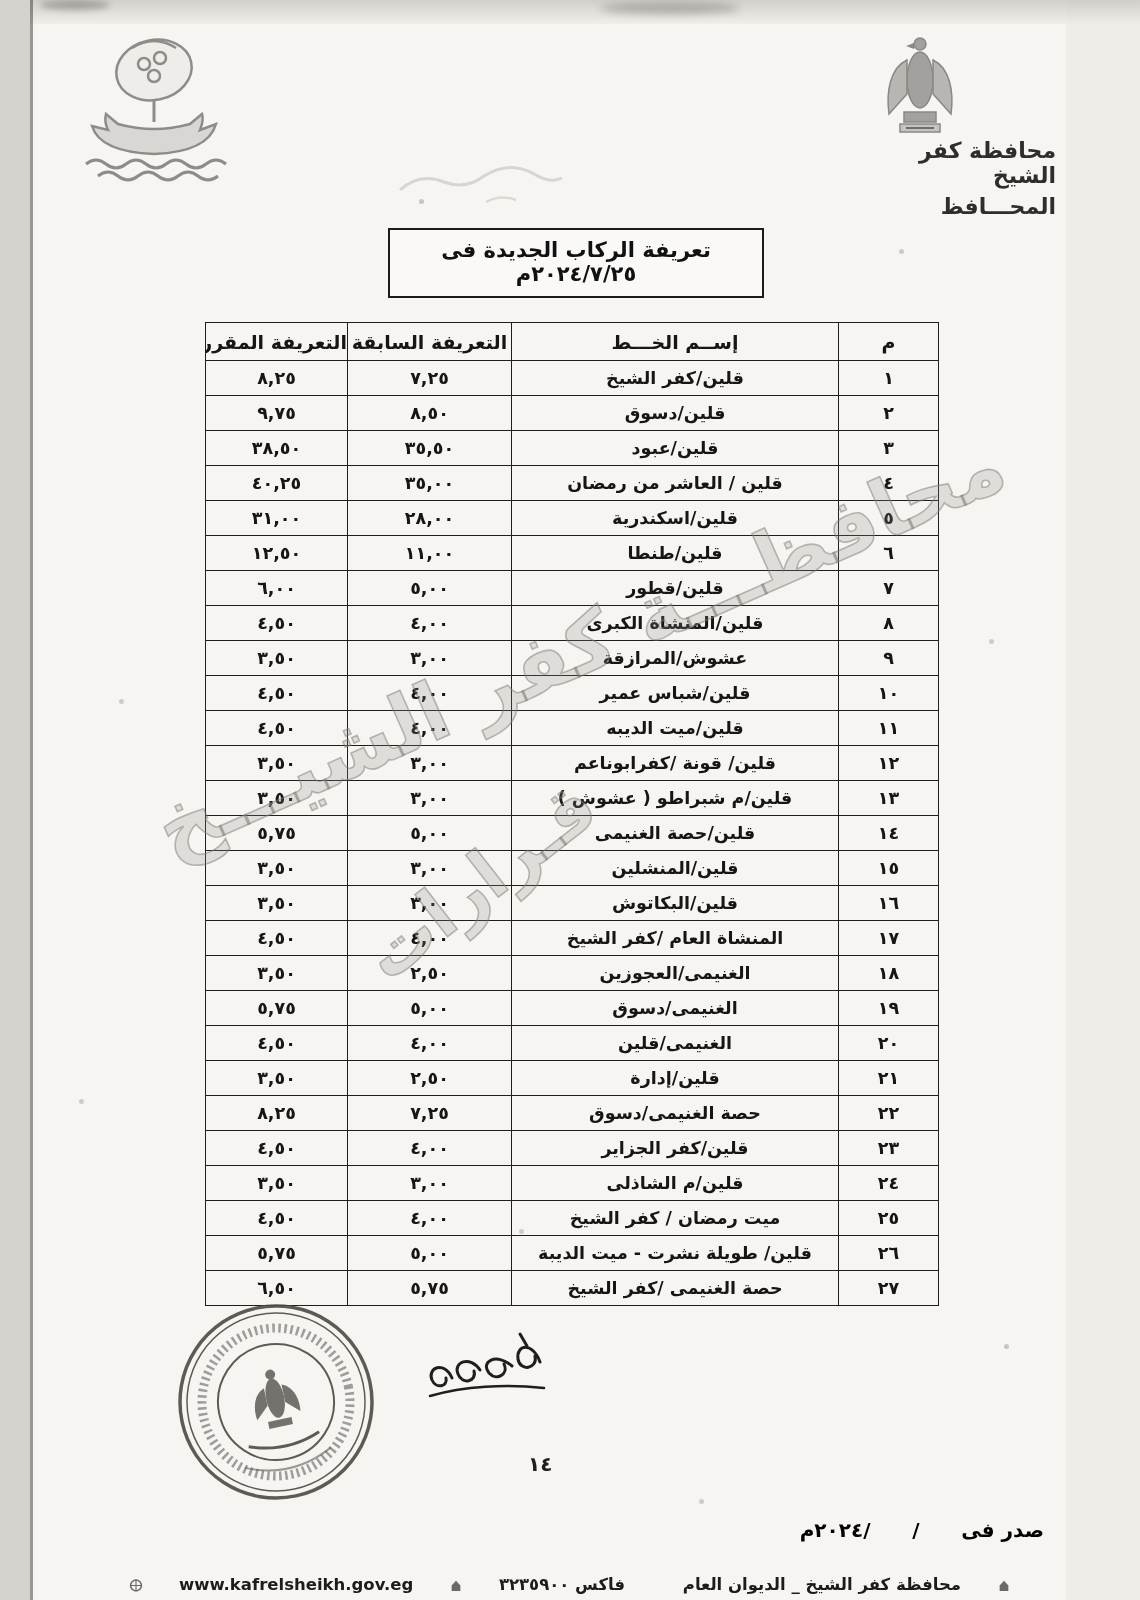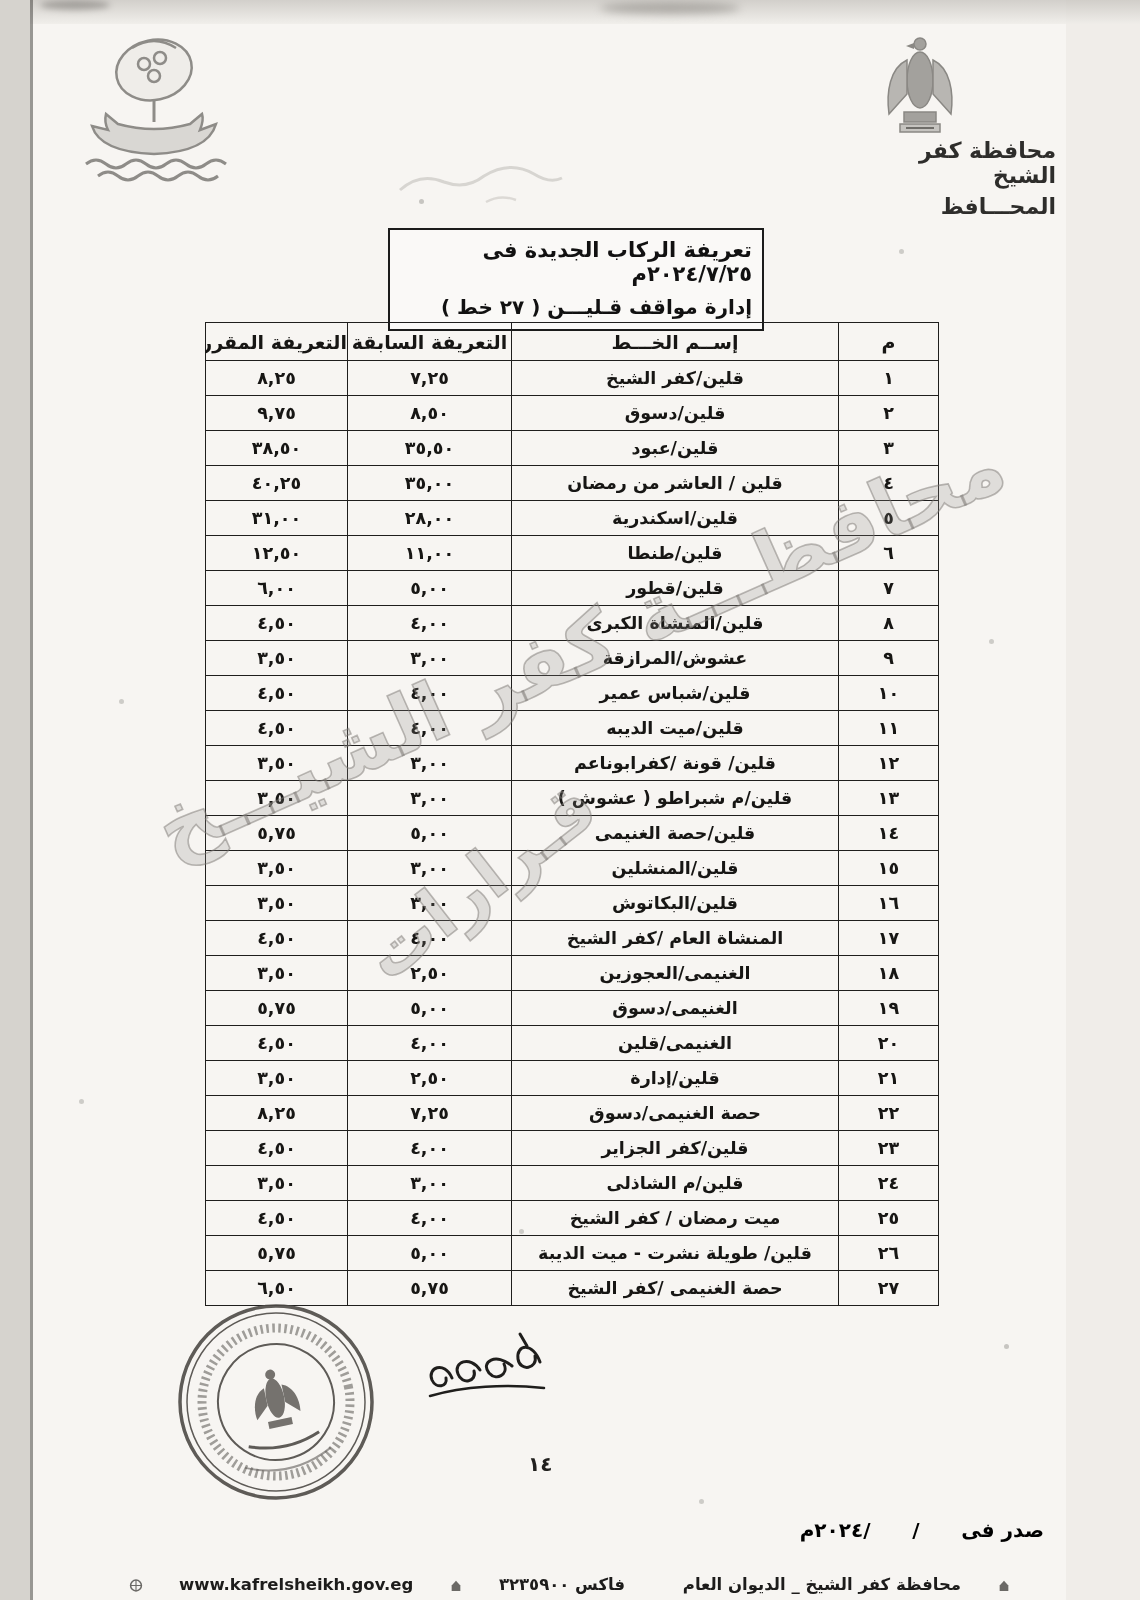--- a/index.html
+++ b/index.html
@@ -22,21 +22,21 @@
 
   
   .logo-boat { position:absolute; left:68px; top:30px; width:172px; height:162px; }
   .emblem    { position:absolute; left:876px; top:30px; width:88px; height:108px; }
   .emblem-text { position:absolute; left:856px; top:138px; width:200px; text-align:right;
                  direction:rtl; font-weight:700; color:#2e2d2b; }
   .emblem-text .gov  { font-size:22px; }
   .emblem-text .post { font-size:22px; margin-top:6px; }
 
   .title-box { position:absolute; left:388px; top:228px; width:376px; border:2px solid #1b1b1b;
-               padding:8px 10px 10px; text-align:right; direction:rtl; font-weight:700; color:#111;
+               padding:8px 10px 10px; text-align:center; direction:rtl; font-weight:700; color:#111;
                background:rgba(255,255,255,.4); }
   .title-box .t1 { font-size:21px; }
   .title-box .t2 { font-size:20px; margin-top:9px; }
 
   
   table.tariff { position:absolute; left:205px; top:322px; width:733px; border-collapse:collapse;
                  direction:rtl; table-layout:fixed; z-index:2; background:transparent; }
   table.tariff th, table.tariff td { border:1.7px solid #1f1e1d; text-align:center; vertical-align:middle;
                  font-weight:700; color:#171614; overflow:hidden; white-space:nowrap; }
   table.tariff th { height:38px; font-size:19px; }
@@ -113,21 +113,20 @@
       </g>
     </svg>
   </div>
   <div class="emblem-text">
     <div class="gov">محافظة كفر الشيخ</div>
     <div class="post">المحـــافظ</div>
   </div>
 
   <div class="title-box">
     <div class="t1">تعريفة الركاب الجديدة فى ٢٠٢٤/٧/٢٥م</div>
-    <div class="t2">إدارة مواقف قـليـــن ( ٢٧ خط )</div>
   </div>
 
   <table class="tariff">
     <colgroup>
       <col style="width:100px">
         <col style="width:327px">
         <col style="width:164px">
         <col style="width:142px">
     </colgroup>
     <thead>

